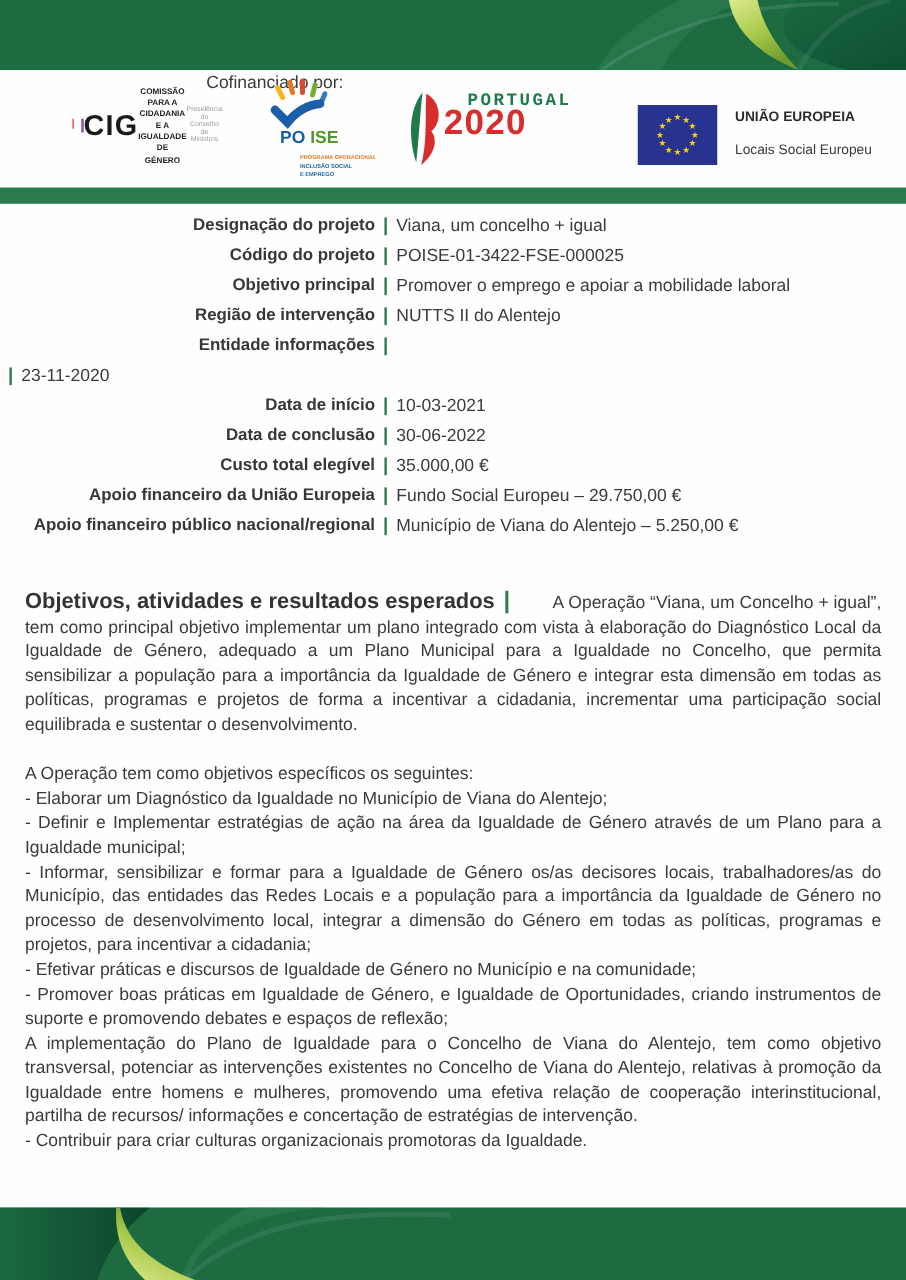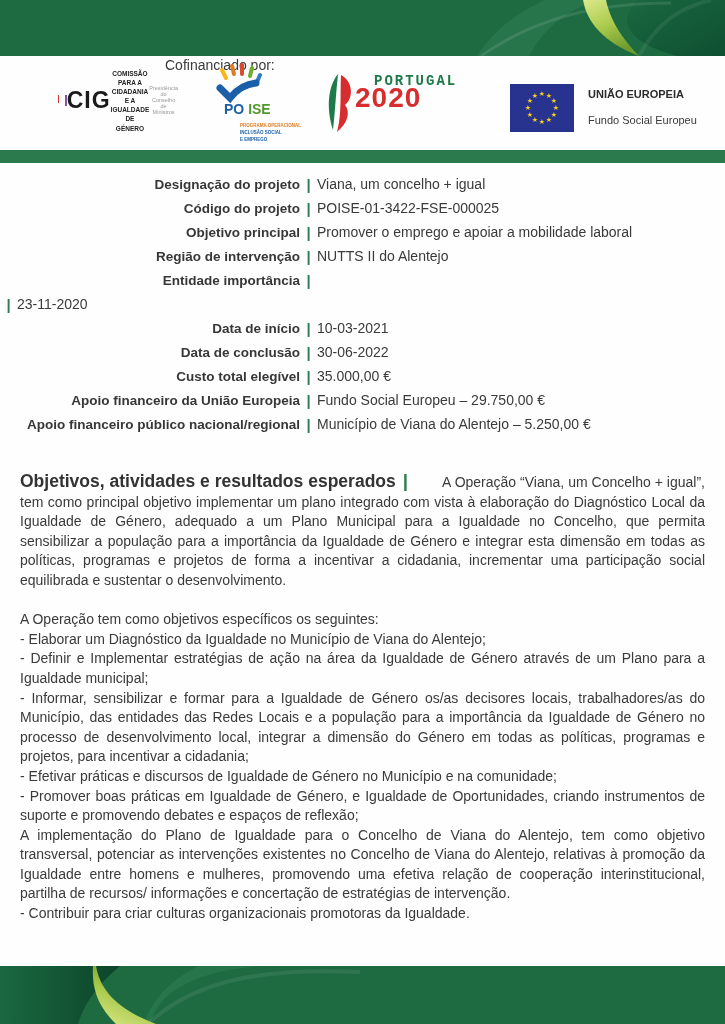--- a/index.html
+++ b/index.html
@@ -34,21 +34,21 @@
   .pt2020 .leaf{position:absolute;top:2px;left:0;}
   .pt2020 .word{position:absolute;top:3px;left:50px;font-family:Liberation Mono, monospace;font-weight:bold;font-size:14px;letter-spacing:2px;color:var(--pt_green,#1E7A4A);}
   .pt2020 .year{position:absolute;top:14px;left:31px;font-size:28px;font-weight:bold;color:var(--pt_red,#D62E2E);letter-spacing:1px;line-height:1;}
   .eu{position:absolute;top:84px;left:510px;}
   .eu .flag{display:block;}
   .eu-text{position:absolute;top:88px;left:588px;}
   .eu-text .l1{font-size:11px;font-weight:bold;color:#2b2b2b;}
   .eu-text .l2{font-size:11px;color:#3A3A3A;margin-top:14px;}
   
   .ptable{position:absolute;top:172px;left:0;width:725px;}
-  .prow{display:flex;height:24px;align-items:center;}
+  .prow{display:flex;height:24px;align-items:flex-start;}
   .prow .lbl{width:300px;text-align:right;font-weight:bold;font-size:13.5px;color:#373737;flex:0 0 auto;}
   .prow .sep{width:17px;text-align:center;color:var(--sep_green,#2E7D52);font-weight:bold;font-size:15px;flex:0 0 auto;}
   .prow .val{font-size:14px;color:#3A3A3A;}
   
   .body-block{position:absolute;top:471px;left:20px;width:685px;font-size:14px;line-height:19.6px;text-align:justify;color:#3A3A3A;}
   .body-block p{margin:0;}
   .h-bold{font-weight:bold;font-size:17.5px;color:#333;}
   .h-sep{color:var(--sep_green,#2E7D52);font-weight:bold;font-size:19px;margin:0 34px 0 7px;}
   .spacer{height:19.6px;}
 </style>
@@ -136,21 +136,21 @@
           <text x="25" y="38">★</text>
           <text x="20" y="33">★</text>
         <text x="18" y="26">★</text>
           <text x="20" y="19">★</text>
           <text x="25" y="14">★</text>
       </g>
     </svg>
   </div>
   <div class="eu-text">
     <div class="l1">UNIÃO EUROPEIA</div>
-    <div class="l2">Fundo Social Europeu</div>
+    <div class="l2">Locais Social Europeu</div>
   </div>
 
   <div class="divider-band"></div>
 
   <div class="ptable">
     <div class="prow">
       <span class="lbl">Designação do projeto</span>
       <span class="sep">|</span>
       <span class="val">Viana, um concelho + igual</span>
     </div>
@@ -163,21 +163,21 @@
       <span class="lbl">Objetivo principal</span>
       <span class="sep">|</span>
       <span class="val">Promover o emprego e apoiar a mobilidade laboral</span>
     </div>
     <div class="prow">
       <span class="lbl">Região de intervenção</span>
       <span class="sep">|</span>
       <span class="val">NUTTS II do Alentejo</span>
     </div>
     <div class="prow">
-      <span class="lbl">Entidade importância</span>
+      <span class="lbl">Entidade informações</span>
       <span class="sep">|</span>
     </div>
     <div class="prow">
       <span class="sep">|</span>
       <span class="val">23-11-2020</span>
     </div>
     <div class="prow">
       <span class="lbl">Data de início</span>
       <span class="sep">|</span>
       <span class="val">10-03-2021</span>

